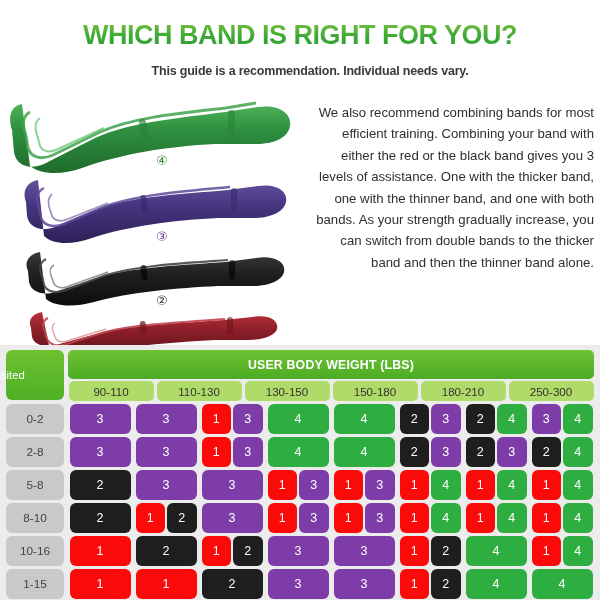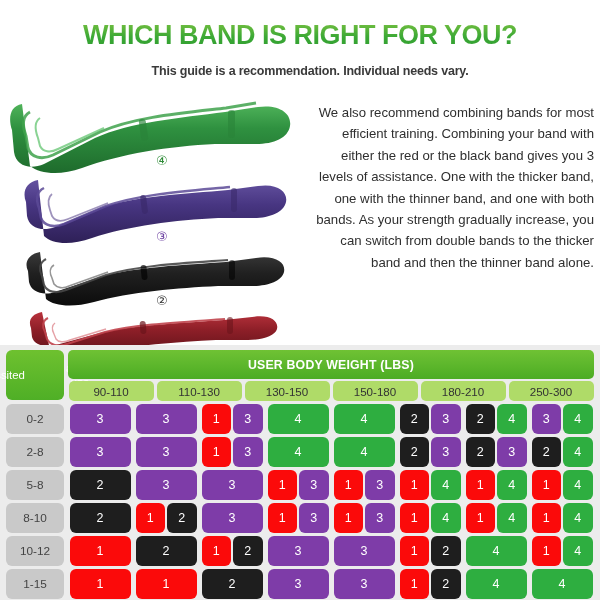--- a/index.html
+++ b/index.html
@@ -430,21 +430,21 @@
             <div class="cell c1">1</div>
             <div class="cell c4">4</div>
           </div>
           <div class="cellgroup">
             <div class="cell c1">1</div>
             <div class="cell c4">4</div>
           </div>
         </div>
       </div>
       <div class="trow">
-        <div class="rowlabel">10-12</div>
+        <div class="rowlabel">10-16</div>
         <div class="rowcells">
           <div class="cellgroup">
             <div class="cell c1">1</div>
           </div>
           <div class="cellgroup">
             <div class="cell c2">2</div>
           </div>
           <div class="cellgroup">
             <div class="cell c1">1</div>
             <div class="cell c2">2</div>

